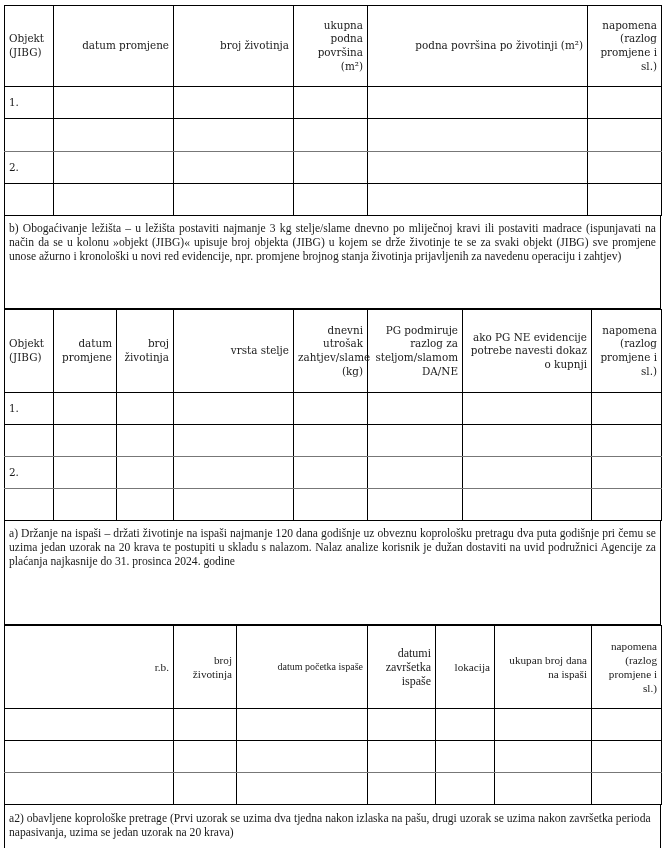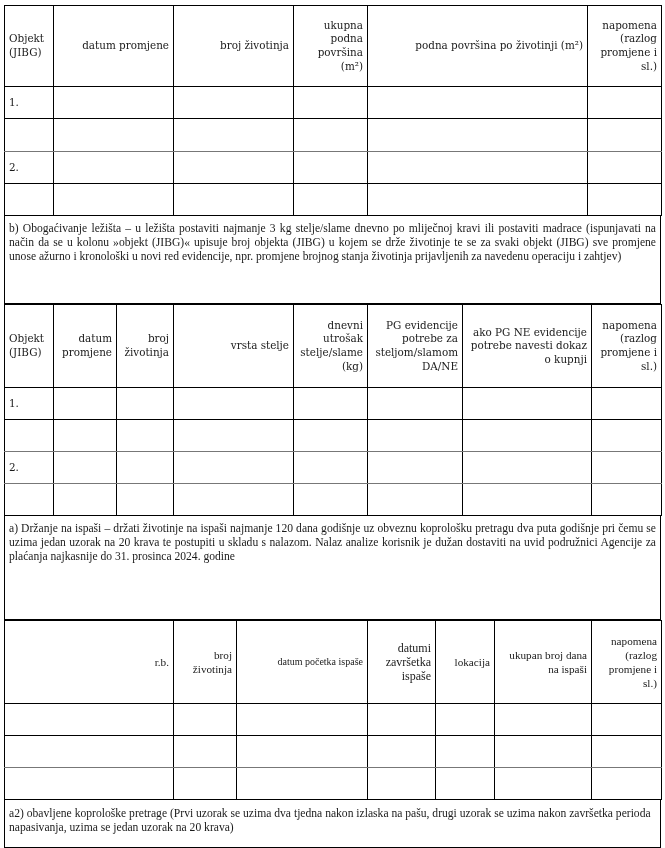--- a/index.html
+++ b/index.html
@@ -27,21 +27,21 @@
     line-height: 14.2px;
     color: #1a1a1a;
     padding: 6px 4px 6px 4px;
     text-align: justify;
   }
   .para p { margin: 0; }
   .para em { font-style: italic; }
   #t1 { height: 211px; }
   #t1 thead tr { height: 81px; }
   #t1 tbody tr { height: 32px; }
-  #pb { height: 75px; padding-top: 6px; padding-bottom: 6px; }
+  #pb { height: 75px; padding-top: 6px; padding-bottom: 11px; }
   #t2 thead tr { height: 83px; }
   #t2 tbody tr { height: 32px; }
   #p3 { height: 91px; }
   #t3 thead tr { height: 83px; }
   #t3 tbody tr { height: 32px; }
   #pa2 { height: 34px; padding-top: 7px; }
 </style>
 </head>
 <body>
 
@@ -116,22 +116,22 @@
         <col style="width:95px">
       <col style="width:129px">
         <col style="width:70px">
     </colgroup>
     <thead>
       <tr>
         <th class="c" style="text-align:left">Objekt (JIBG)</th>
         <th class="c gray-l">datum promjene</th>
         <th class="c">broj životinja</th>
         <th class="c gray-l">vrsta stelje</th>
-        <th class="c">dnevni utrošak stelje/slame (kg)</th>
-        <th class="c">PG evidencije potrebe za steljom/slamom DA/NE</th>
+        <th class="c">dnevni utrošak zahtjev/slame (kg)</th>
+        <th class="c">PG podmiruje razlog za steljom/slamom DA/NE</th>
         <th class="c gray-l">ako PG NE evidencije potrebe navesti dokaz o kupnji</th>
         <th class="c">napomena (razlog promjene i sl.)</th>
       </tr>
     </thead>
     <tbody>
       <tr>
         <td class="num">1.</td>
         <td class="gray-l"></td>
         <td></td>
         <td class="gray-l"></td>

